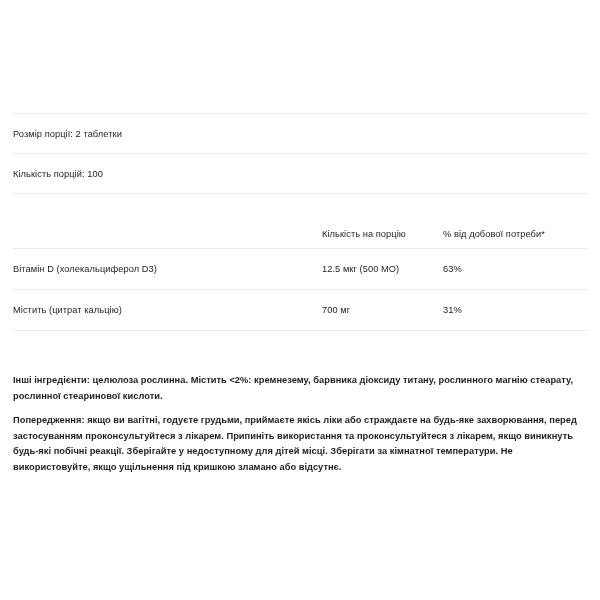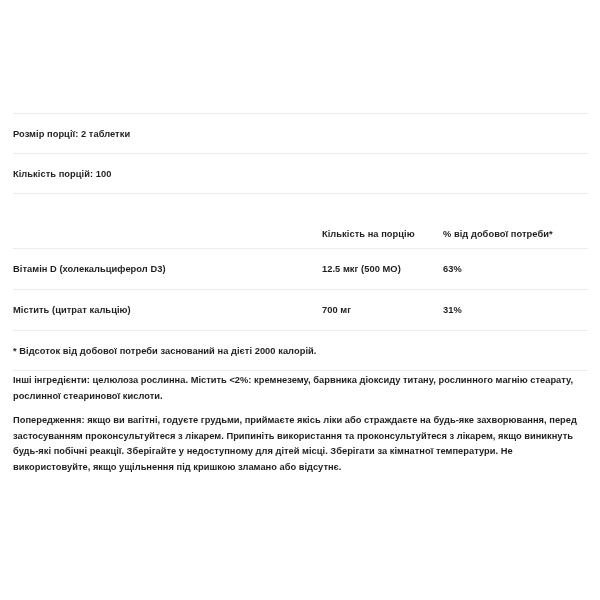--- a/index.html
+++ b/index.html
@@ -29,21 +29,21 @@
     top: 113px;
     width: 575px;
     border-collapse: collapse;
     table-layout: fixed;
   }
   .facts td {
     padding: 0;
     vertical-align: middle;
     border-top: 1px solid #ececec;
     font-size: 9.3px;
-    font-weight: bold;
+    font-weight: normal;
     letter-spacing: 0.05px;
     color: #1f1f1f;
   }
   .facts tr.row-serving td { height: 39px; }
   .facts tr.row-count   td { height: 39px; }
   .facts tr.row-head    td { height: 45px; vertical-align: bottom; padding-bottom: 9px; }
   .facts tr.row-item    td { height: 40px; }
   .facts tr.row-foot    td { height: 39px; }
   .facts tr.row-end     td { height: 0; border-top: 1px solid #ececec; }
 
@@ -103,23 +103,20 @@
       <tr class="row-item">
         <td class="col-name">Вітамін D (холекальциферол D3)</td>
         <td class="col-amt">12.5 мкг (500 МО)</td>
         <td class="col-dv">63%</td>
       </tr>
       <tr class="row-item">
         <td class="col-name">Містить (цитрат кальцію)</td>
         <td class="col-amt">700 мг</td>
         <td class="col-dv">31%</td>
       </tr>
-      <tr class="row-foot">
-        <td colspan="3" class="foot-note">* Відсоток від добової потреби заснований на дієті 2000 калорій.</td>
-      </tr>
       <tr class="row-end">
         <td colspan="3"></td>
       </tr>
     </tbody>
   </table>
 
   <div class="paras">
     <p class="para">Інші інгредієнти: целюлоза рослинна. Містить &lt;2%: кремнезему, барвника діоксиду титану, рослинного магнію стеарату, рослинної стеаринової кислоти.</p>
     <p class="para warning">Попередження: якщо ви вагітні, годуєте грудьми, приймаєте якісь ліки або страждаєте на будь-яке захворювання, перед застосуванням проконсультуйтеся з лікарем. Припиніть використання та проконсультуйтеся з лікарем, якщо виникнуть будь-які побічні реакції. Зберігайте у недоступному для дітей місці.  Зберігати за кімнатної температури.  Не використовуйте, якщо ущільнення під кришкою зламано або відсутнє.</p>
   </div>

